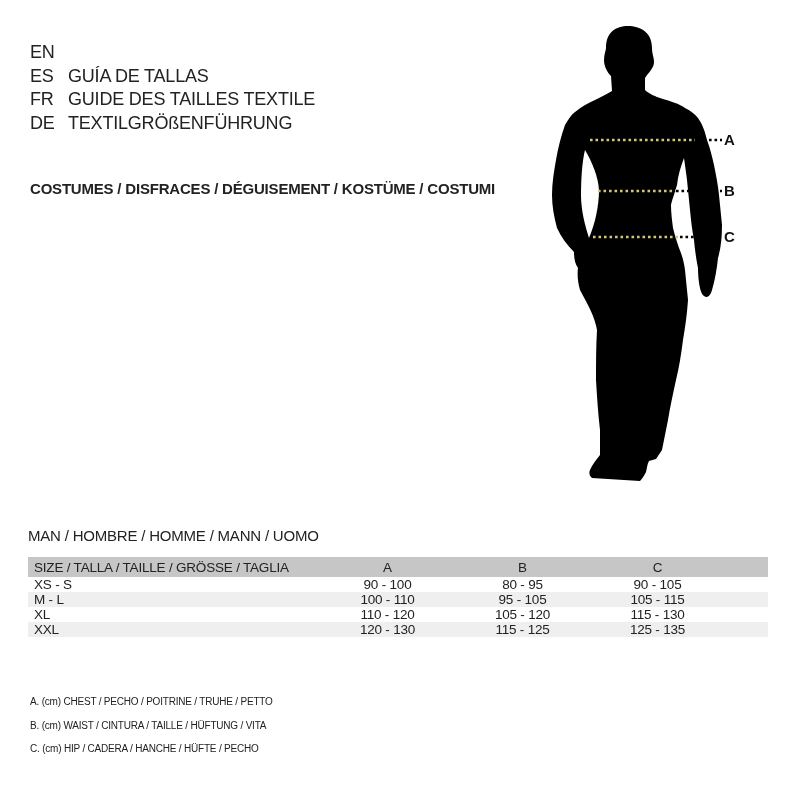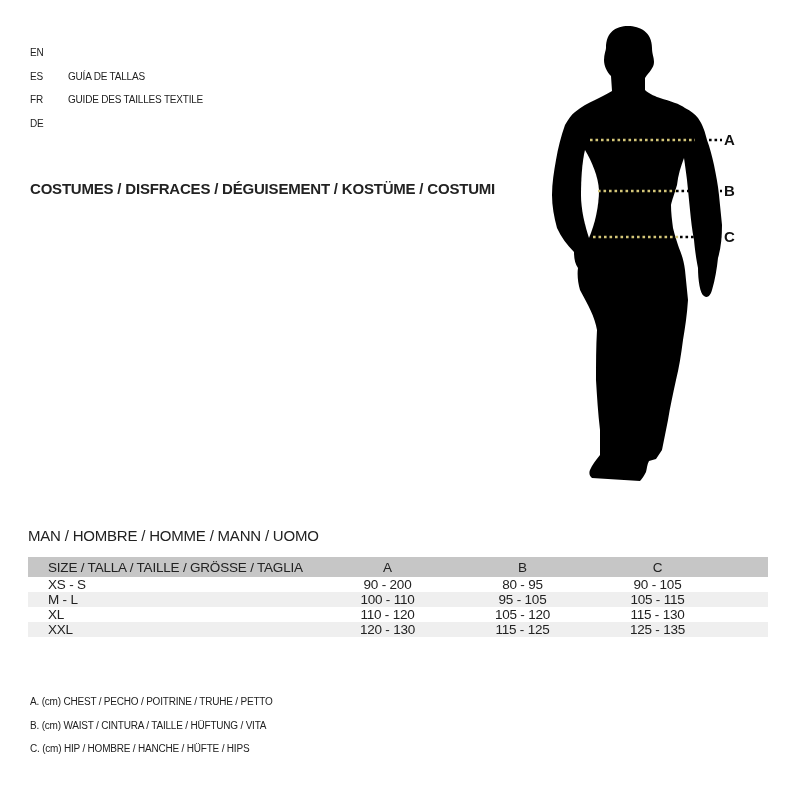--- a/index.html
+++ b/index.html
@@ -5,40 +5,40 @@
   html,body{margin:0;padding:0;background:#fff;}
   .sheet{
     position:relative;
     width:800px;height:800px;
     background:#ffffff;
     font-family:"Liberation Sans", sans-serif;
     color:#222;
     overflow:hidden;
   }
   
-  .lang-block{position:absolute;left:30px;top:41px;font-size:10px;line-height:23.5px;letter-spacing:-0.2px;}
+  .lang-block{position:absolute;left:30px;top:41px;font-size:18px;line-height:23.5px;letter-spacing:-0.2px;}
   .lang-row{display:flex;}
   .lang-code{width:38px;flex:0 0 38px;}
   
   .category{position:absolute;left:30px;top:180px;font-size:15px;font-weight:bold;letter-spacing:-0.2px;}
   
   .figure-wrap{position:absolute;left:545px;top:10px;width:200px;height:500px;}
   .figure-wrap svg{position:absolute;left:0;top:0;}
   .marker{position:absolute;font-size:15px;font-weight:bold;width:20px;color:#111;}
   .marker.a{left:179px;top:121px;}
   .marker.b{left:179px;top:172px;}
   .marker.c{left:179px;top:218px;}
   
   .section-title{position:absolute;left:28px;top:527px;font-size:15px;letter-spacing:-0.2px;}
   
   table.size{position:absolute;left:28px;top:557px;width:740px;border-collapse:collapse;font-size:13.5px;letter-spacing:-0.2px;table-layout:fixed;}
   table.size th, table.size td{padding:0;font-weight:normal;white-space:nowrap;}
   table.size thead tr{height:20px;}
   table.size tbody tr{height:14px;}
-  table.size .lbl{text-align:left;padding-left:20px;}
+  table.size .lbl{text-align:left;padding-left:6px;}
   table.size .val{text-align:center;}
   tr.hdr{background:#c6c6c6;}
   tr.alt{background:#efefef;margin-top:12px;}
   
   .legend{position:absolute;left:30px;top:690px;font-size:10px;line-height:23.6px;letter-spacing:-0.2px;}
 </style>
 </head>
 <body>
 
 <div class="sheet">
@@ -50,20 +50,21 @@
     <div class="lang-row">
       <span class="lang-code">ES</span>
       <span>GUÍA DE TALLAS</span>
     </div>
     <div class="lang-row">
       <span class="lang-code">FR</span>
       <span>GUIDE DES TAILLES TEXTILE</span>
     </div>
     <div class="lang-row">
       <span class="lang-code">DE</span>
+      <span>TEXTILGRÖßENFÜHRUNG</span>
     </div>
   </div>
 
   <div class="category">COSTUMES / DISFRACES / DÉGUISEMENT / KOSTÜME / COSTUMI</div>
 
   <div class="figure-wrap">
     <svg width="200" height="500" viewBox="0 0 200 500" aria-hidden="true">
       <path d="M83,16
            C 95,16 107,22 107,38
            C 107,44 109,47 109,52
@@ -150,21 +151,21 @@
         <th class="lbl">SIZE / TALLA / TAILLE / GRÖSSE / TAGLIA</th>
         <th class="val">A</th>
         <th class="val">B</th>
         <th class="val">C</th>
         <th></th>
       </tr>
     </thead>
     <tbody>
       <tr>
         <td class="lbl">XS - S</td>
-        <td class="val">90 - 200</td>
+        <td class="val">90 - 100</td>
         <td class="val">80 - 95</td>
         <td class="val">90 - 105</td>
         <td></td>
       </tr>
       <tr class="alt">
         <td class="lbl">M - L</td>
         <td class="val">100 - 110</td>
         <td class="val">95 - 105</td>
         <td class="val">105 - 115</td>
         <td></td>
@@ -182,16 +183,16 @@
         <td class="val">115 - 125</td>
         <td class="val">125 - 135</td>
         <td></td>
       </tr>
     </tbody>
   </table>
 
   <div class="legend">
     <div>A. (cm) CHEST / PECHO / POITRINE / TRUHE / PETTO</div>
     <div>B. (cm) WAIST / CINTURA / TAILLE / HÜFTUNG / VITA</div>
-    <div>C. (cm) HIP / HOMBRE / HANCHE / HÜFTE / HIPS</div>
+    <div>C. (cm) HIP / CADERA / HANCHE / HÜFTE / PECHO</div>
   </div>
 
 </div>
 
 </body></html>

